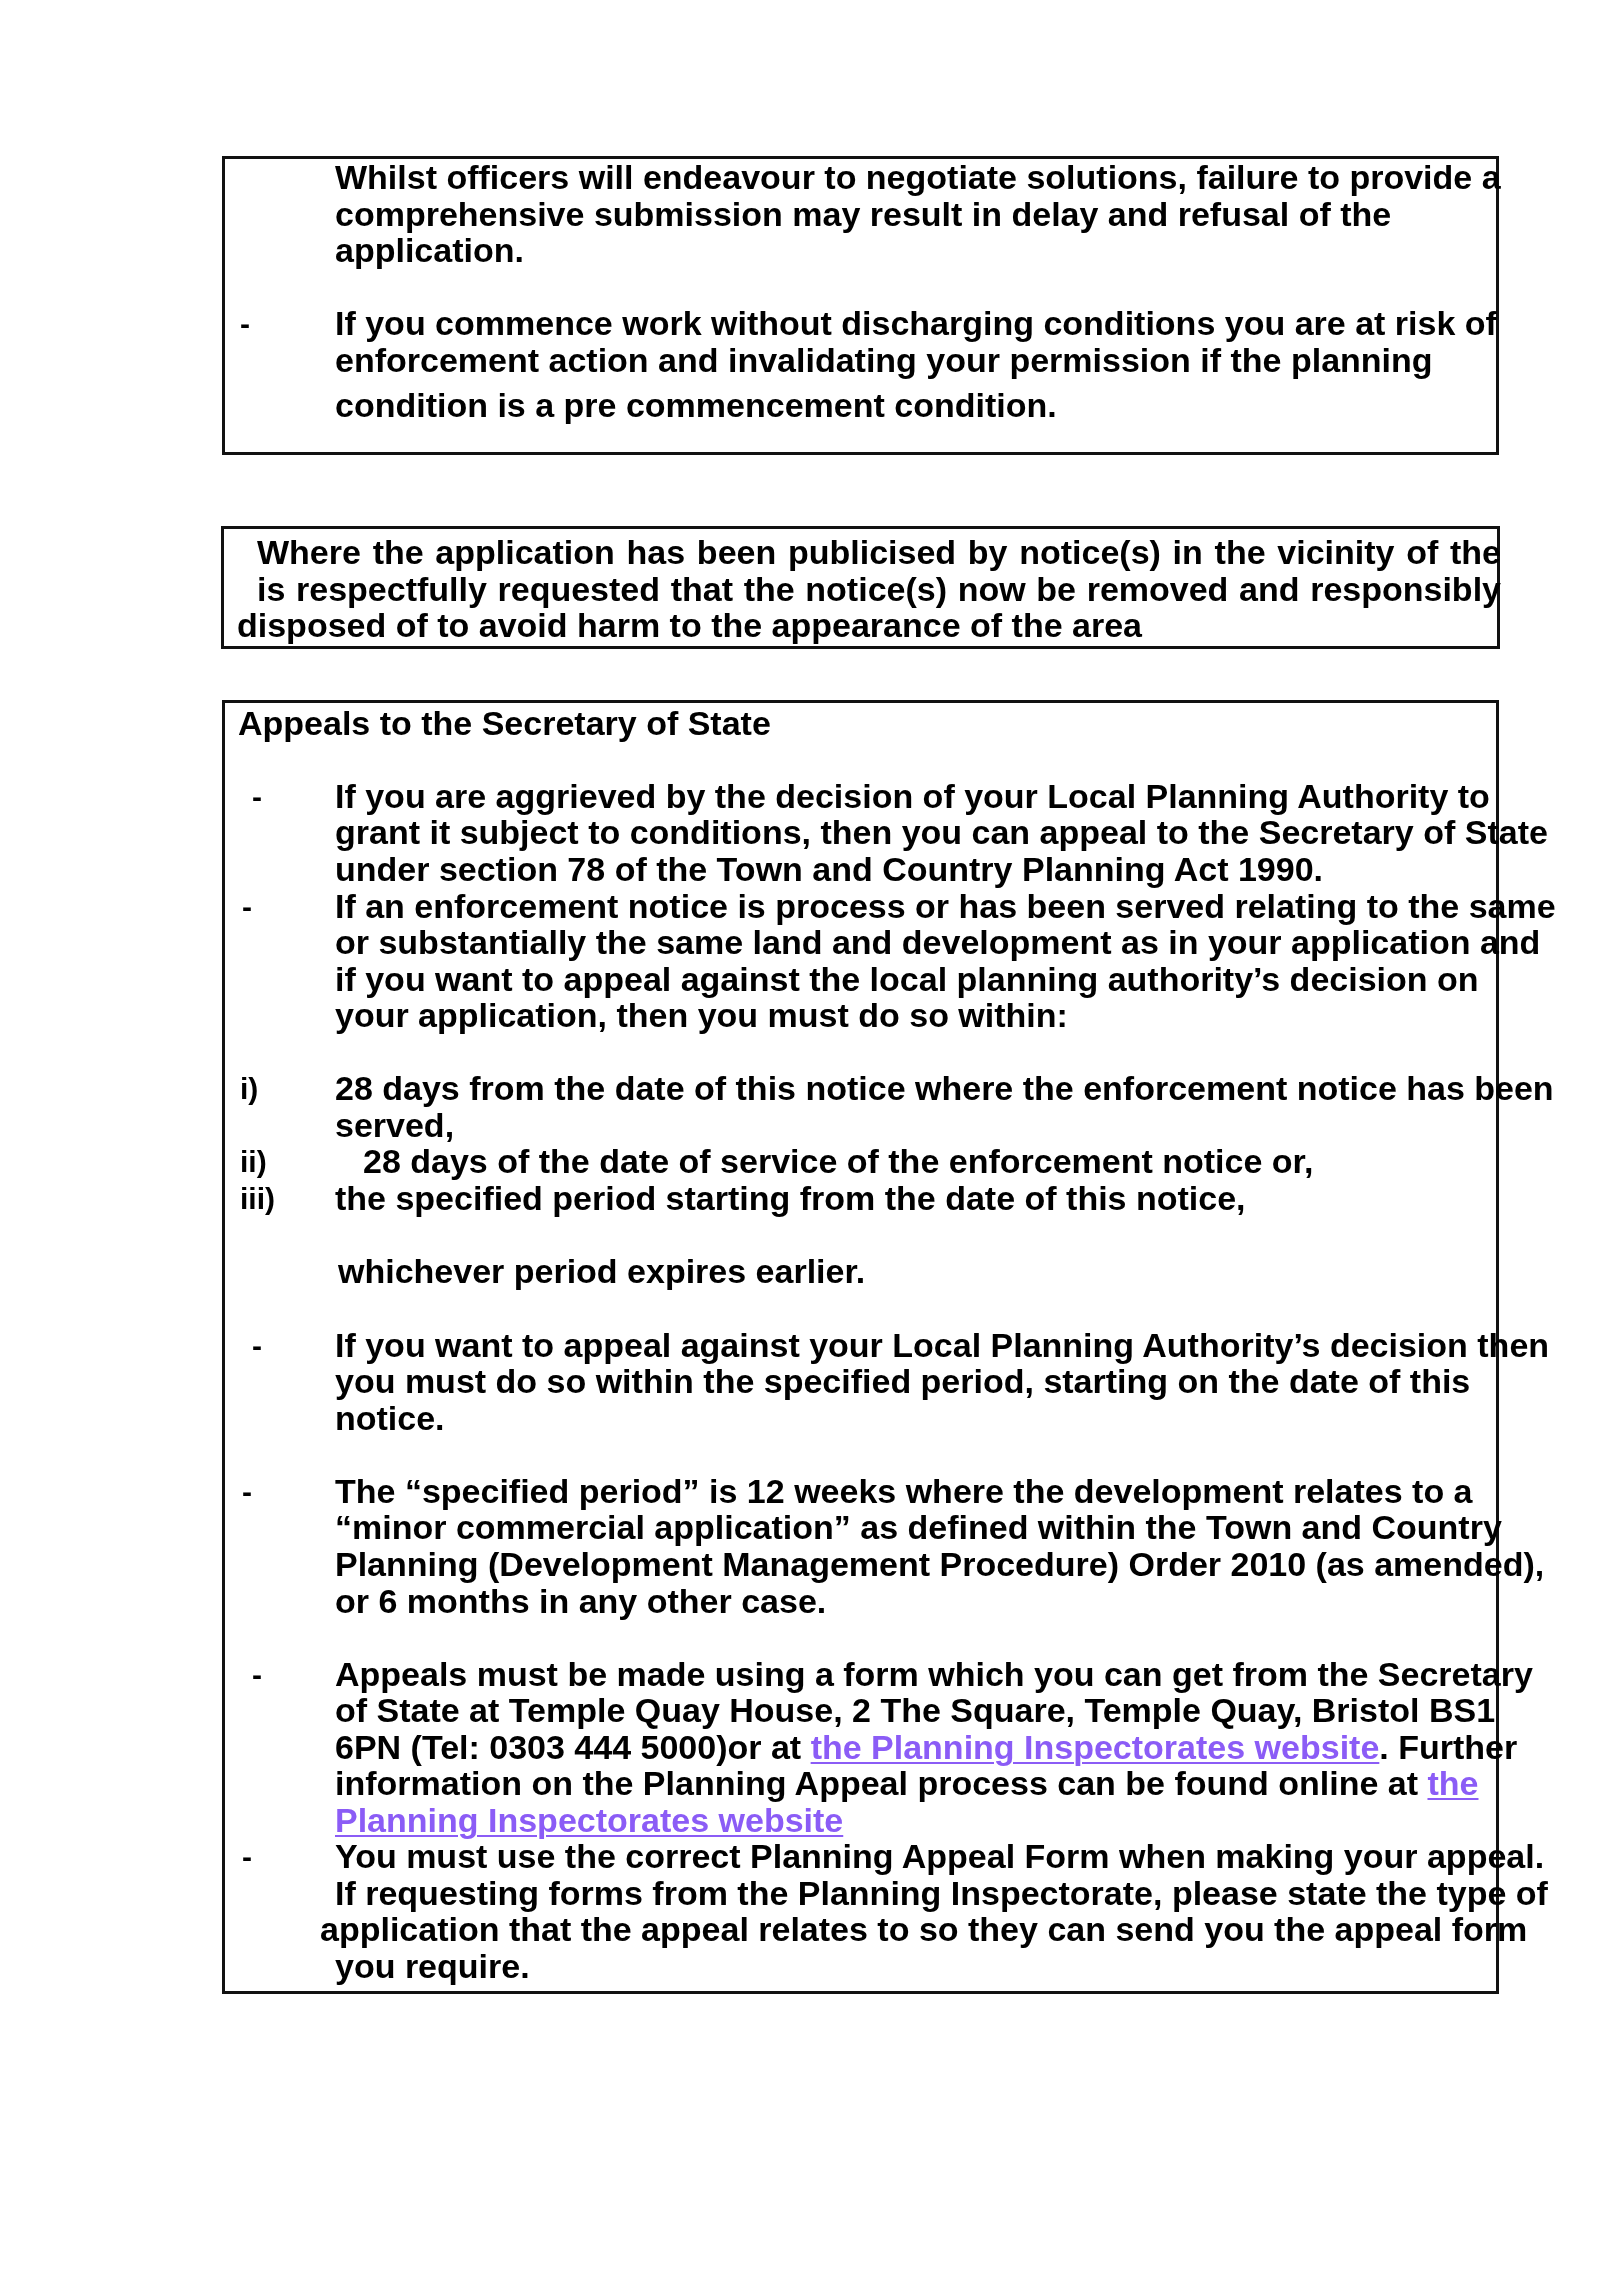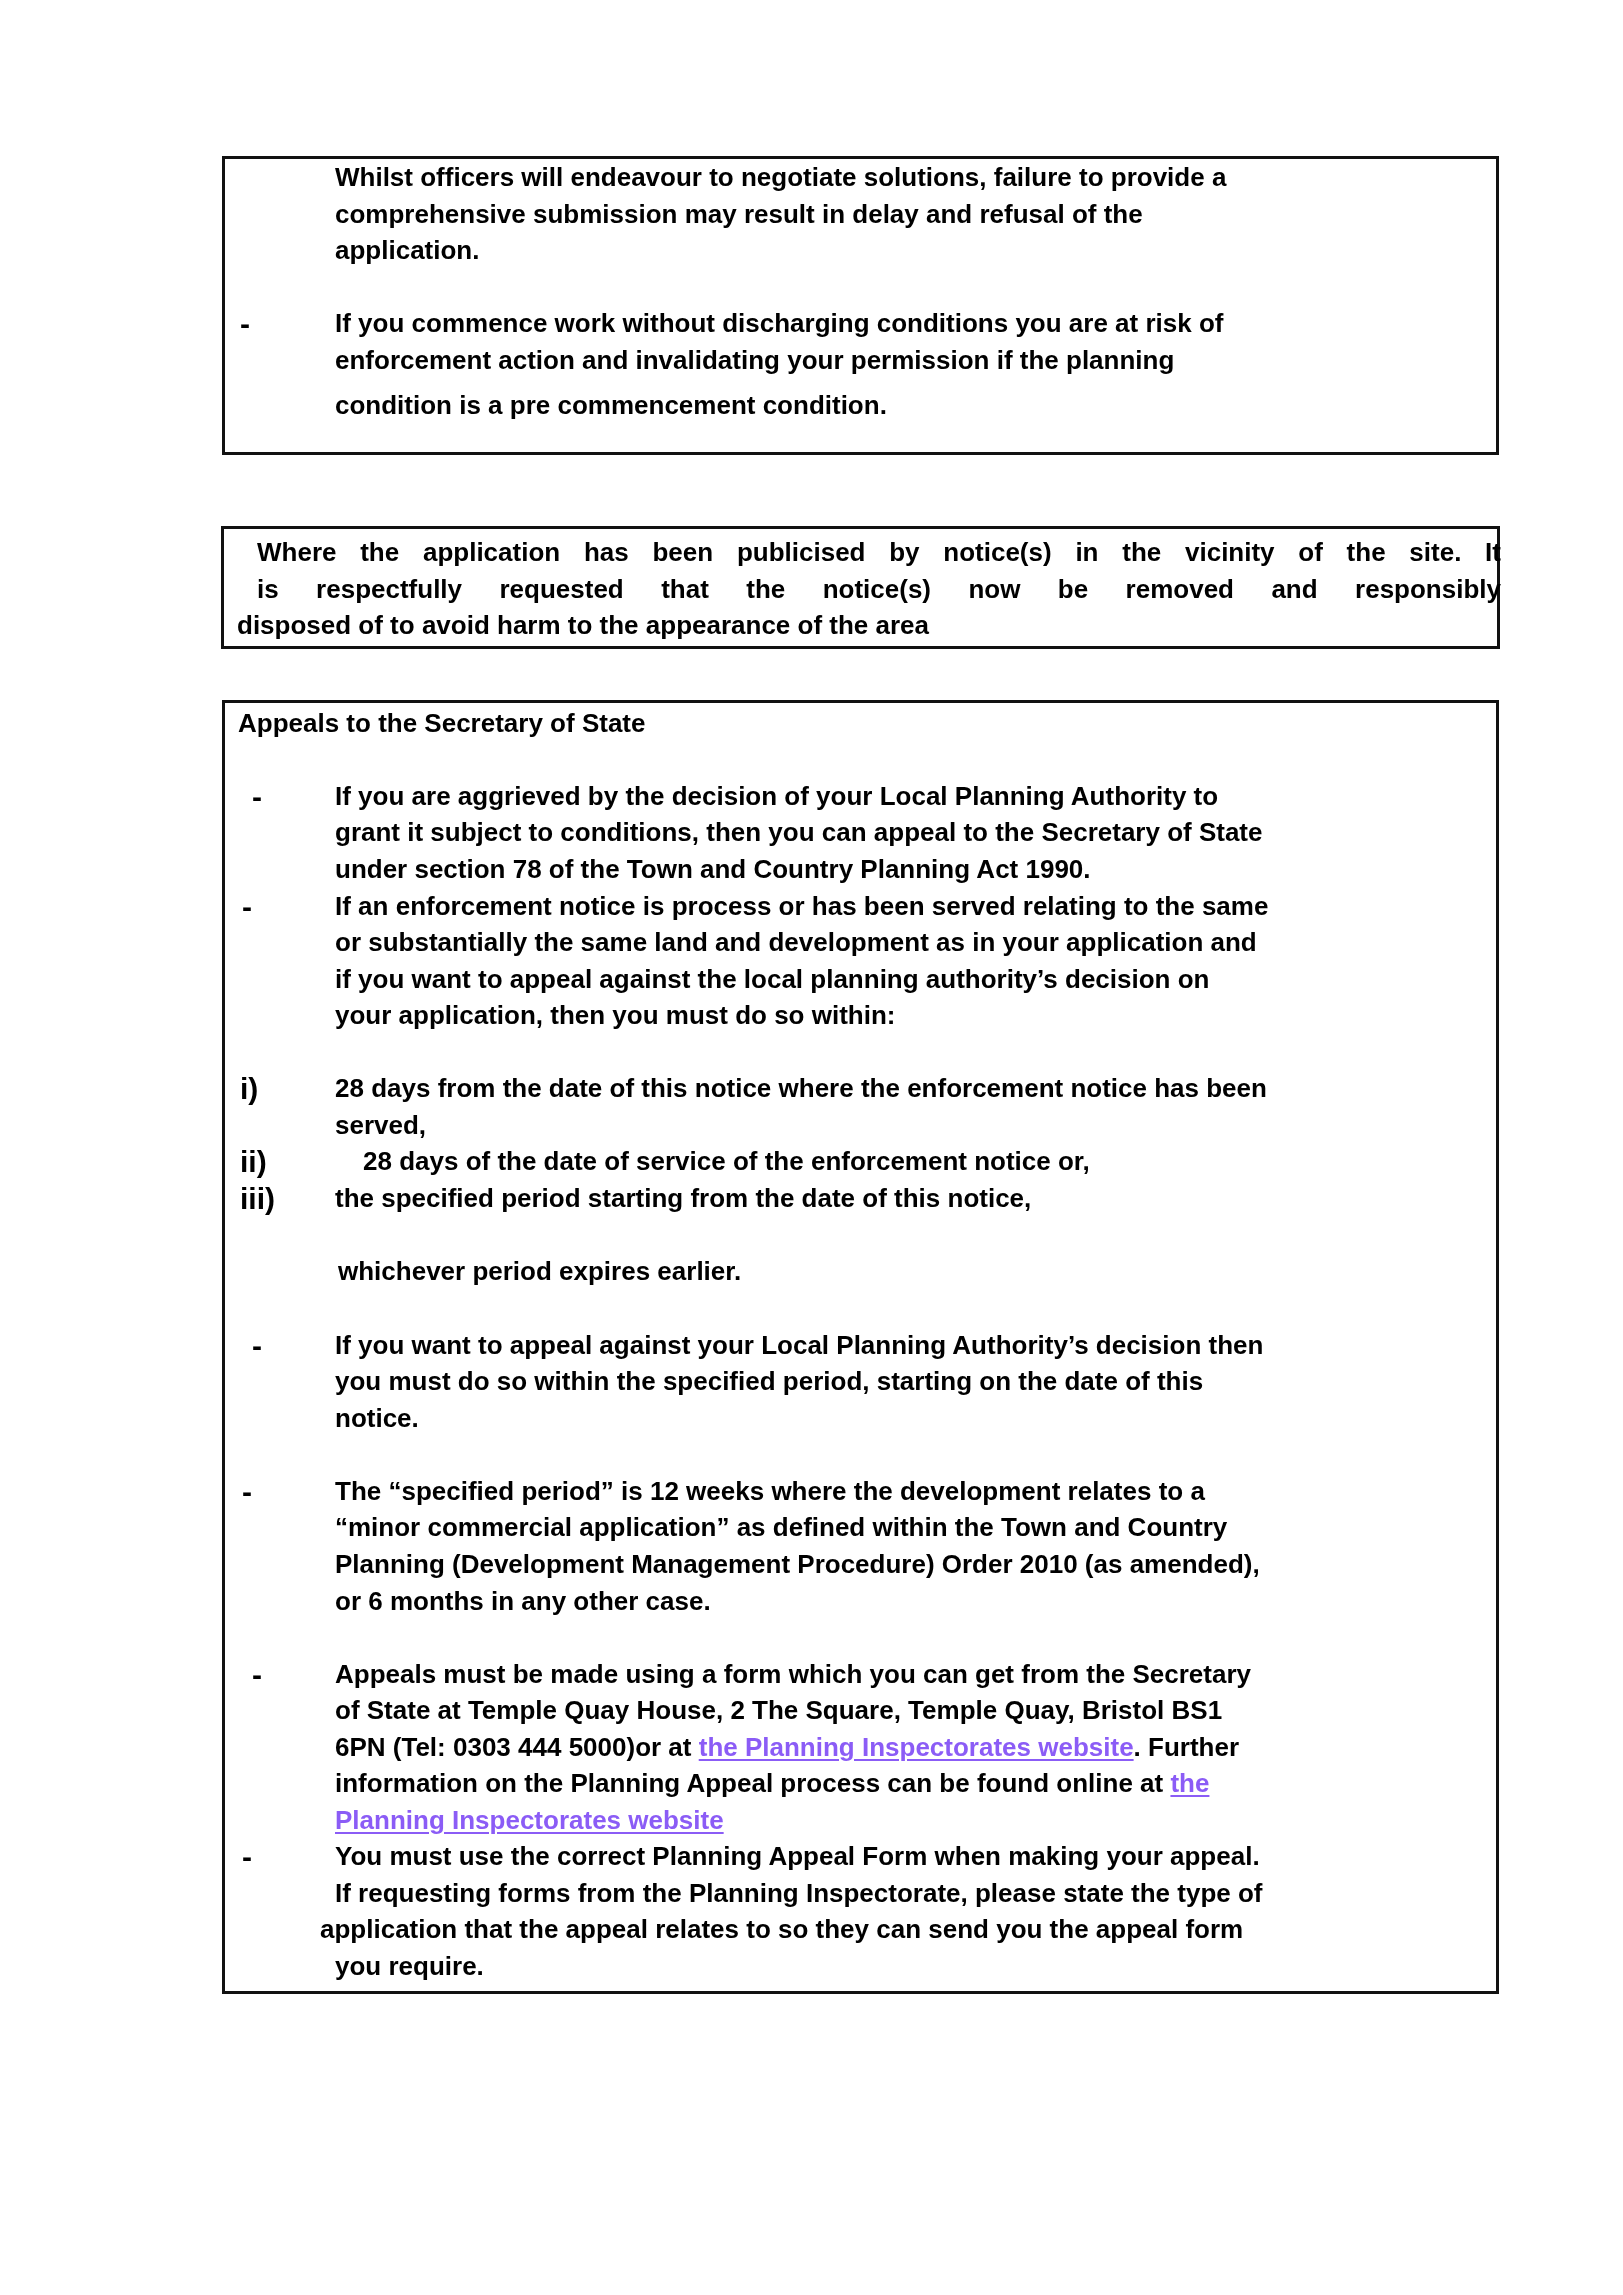--- a/index.html
+++ b/index.html
@@ -1,19 +1,19 @@
 <!DOCTYPE html>
 <html style="font-size:13px"><head>
 <meta charset="utf-8">
 <style>
   html, body { margin:0; padding:0; background:#ffffff; }
   body { width:1624px; height:2295px; position:relative; overflow:hidden;
          font-family:"Liberation Sans", sans-serif; font-weight:bold; color:#000; }
   .box { position:absolute; border:3.2px solid #111; box-sizing:border-box; background:#fff; }
-  .ln { position:absolute; height:37px; line-height:37px; font-size:26px; white-space:nowrap; }
+  .ln { position:absolute; height:37px; line-height:37px; font-size:34px; white-space:nowrap; }
   .mk { position:absolute; height:37px; line-height:37px; font-size:30px; white-space:nowrap; }
   .just { text-align:justify; text-align-last:justify; white-space:normal; overflow:hidden;margin-left:20px; }
   a.link { color:#8b5cf6; text-decoration:underline; text-decoration-thickness:2.4px; text-underline-offset:3.2px; }
 </style>
 </head>
 <body>
 
 <div class="box" style="left:222px; top:156px; width:1277px; height:299px;"></div>
 <div class="ln" style="left:335px; top:159px;">Whilst officers will endeavour to negotiate solutions, failure to provide a</div>
 <div class="ln" style="left:335px; top:196px;">comprehensive submission may result in delay and refusal of the</div>

